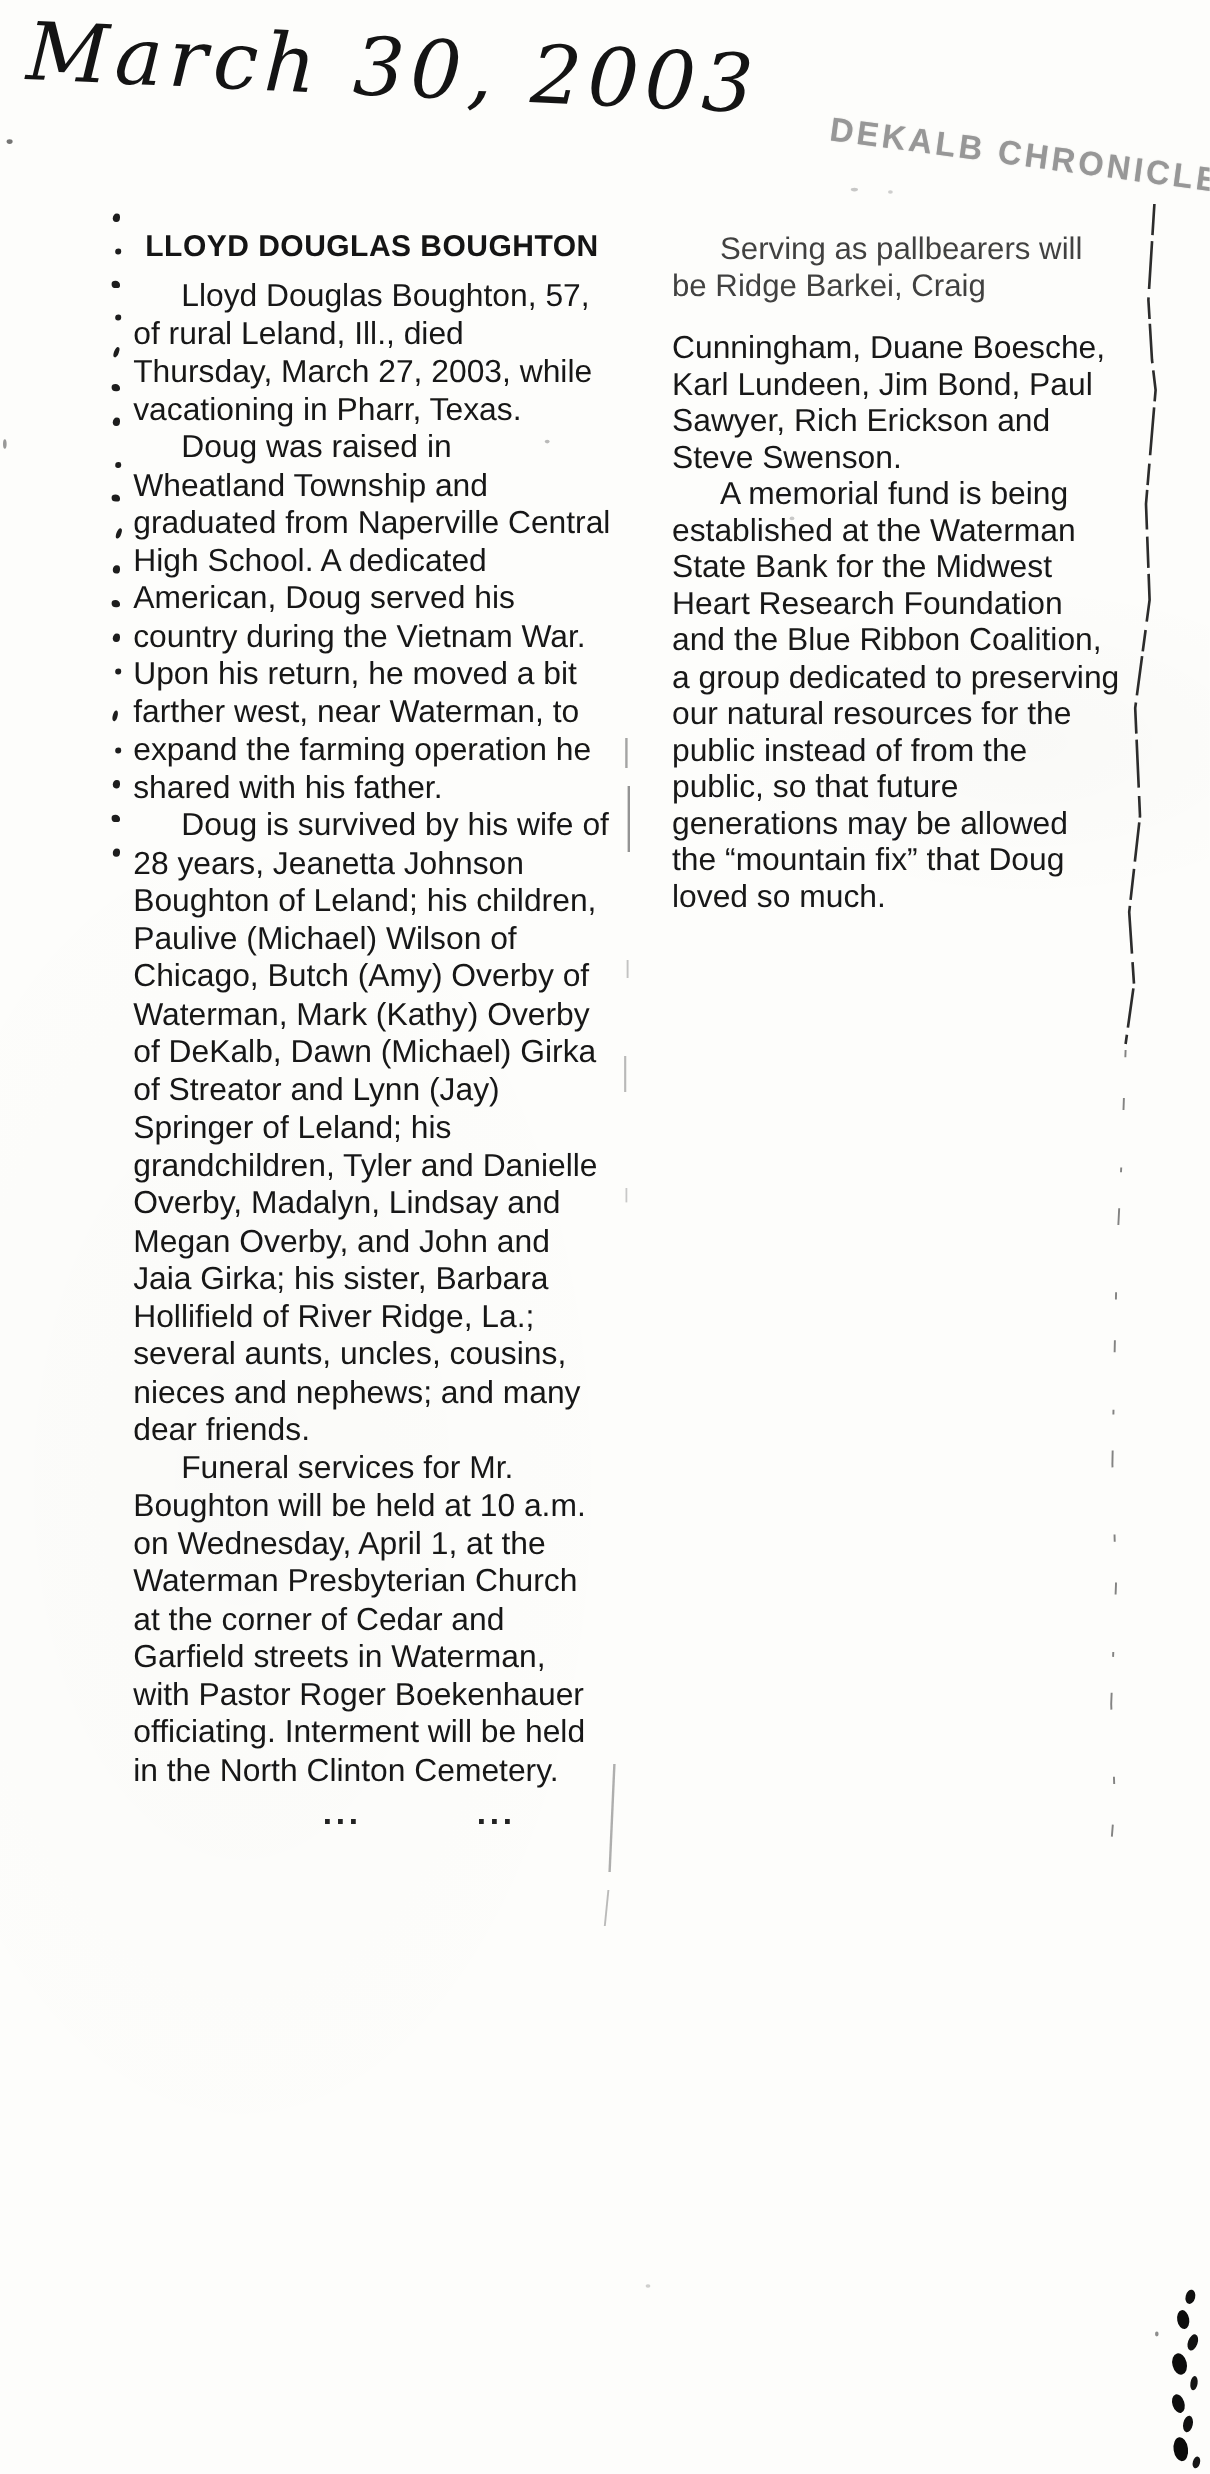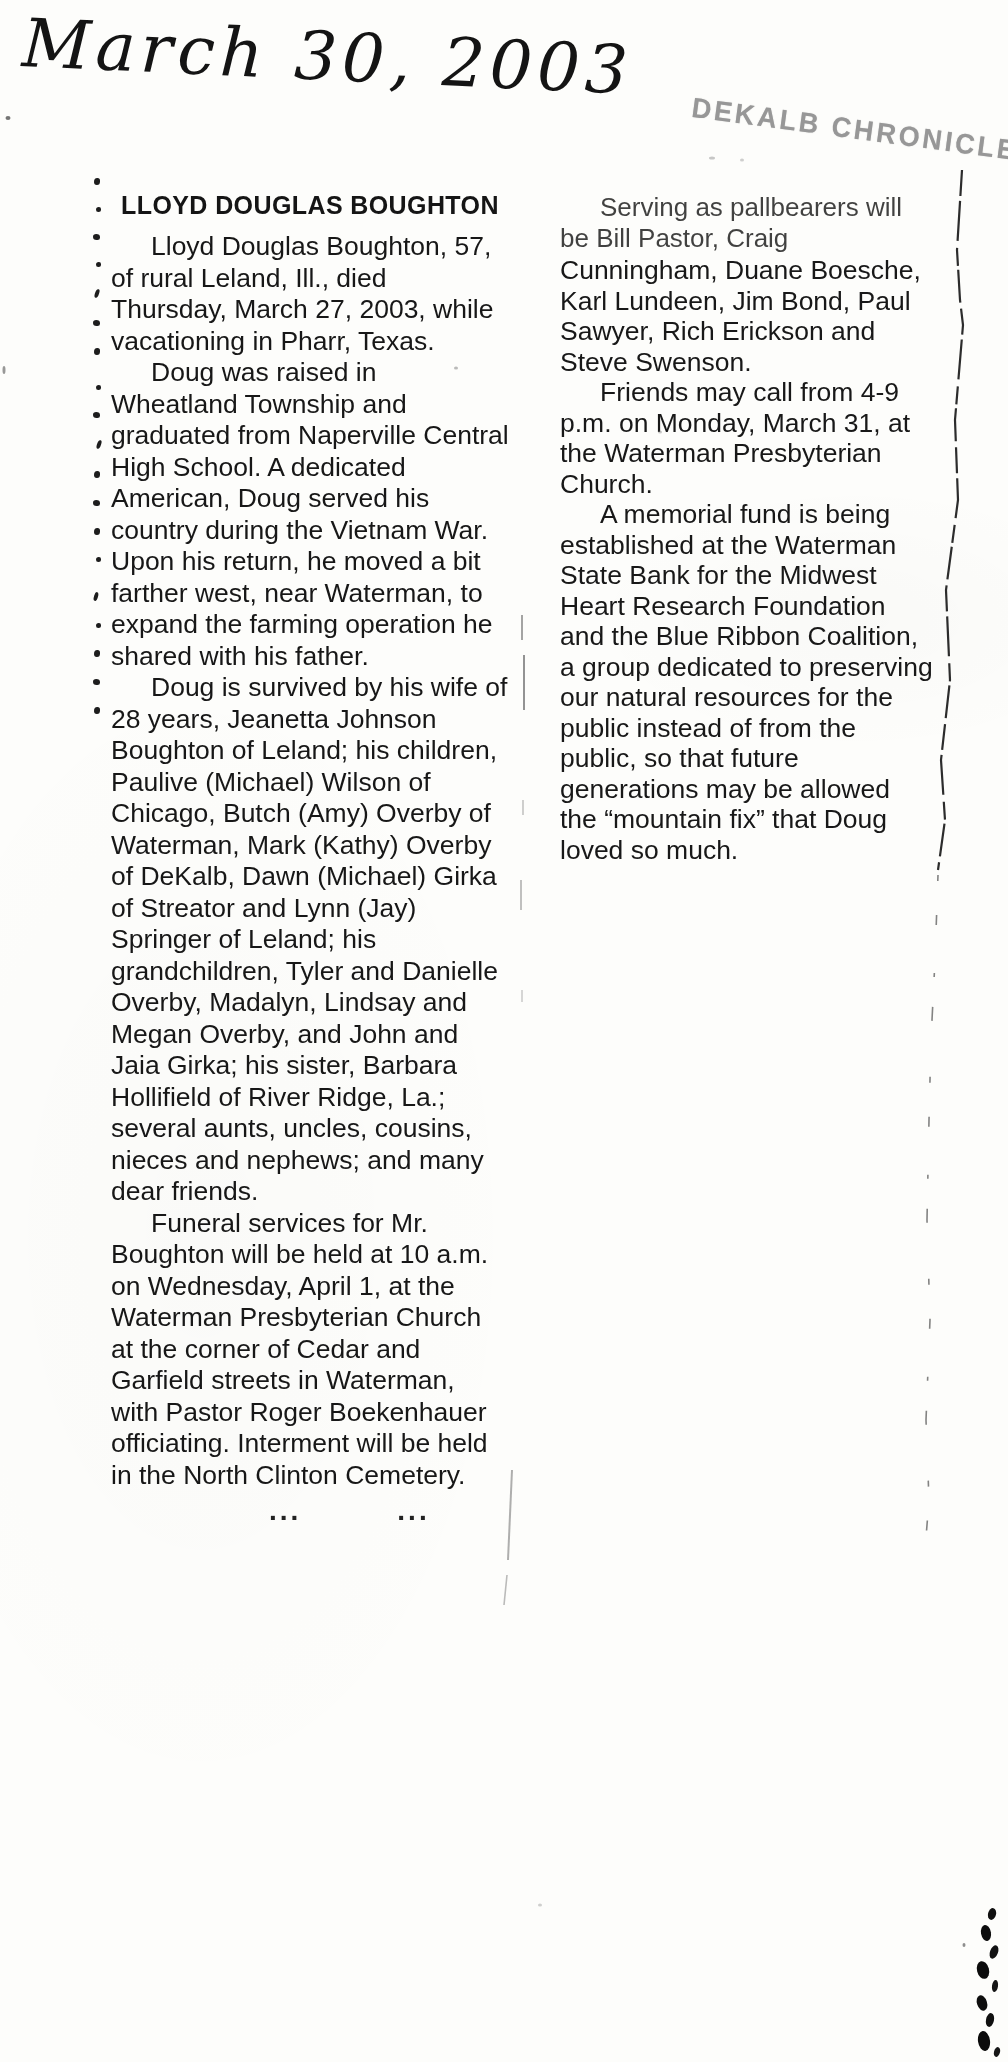--- a/index.html
+++ b/index.html
@@ -40,21 +40,21 @@
     text-align:center;font-weight:bold;font-size:25px;line-height:38px;
     letter-spacing:.4px;margin:0 6px 7px 6px;color:#151515;
   }
   .col-left p{margin:0;text-indent:40px;}
   .col-right{
     position:absolute;left:560px;top:192px;width:374px;
     font-size:26.5px;line-height:30.5px;color:#181818;
   }
   .col-right p{margin:0;text-indent:40px;}
   .col-right p.flush{text-indent:0;}
-  .col-right p.gap{margin-top:2px;}
+  .col-right p.gap{margin-top:21px;}
   .col-right p.faded{opacity:.82;font-size:26px;}
   
   .marks-row{display:flex;margin-top:4px;text-indent:0;}
   .marks-row span{font-weight:bold;font-size:28px;letter-spacing:3px;color:#222;}
   .mark-1{margin-left:158px;}
   .mark-2{margin-left:96px;}
   
   .perforation{position:absolute;left:88px;top:178px;width:18px;display:flex;
     flex-direction:column;align-items:center;}
   .perforation i{display:block;width:6px;height:7px;border-radius:60% 45% 55% 50%;
@@ -103,23 +103,22 @@
   <p>Doug was raised in Wheatland Township and graduated from Naperville Central High School. A dedicated American, Doug served his country during the Vietnam War. Upon his return, he moved a bit farther west, near Waterman, to expand the farming operation he shared with his father.</p>
   <p>Doug is survived by his wife of 28 years, Jeanetta Johnson Boughton of Leland; his children, Paulive (Michael) Wilson of Chicago, Butch (Amy) Overby of Waterman, Mark (Kathy) Overby of DeKalb, Dawn (Michael) Girka of Streator and Lynn (Jay) Springer of Leland; his grandchildren, Tyler and Danielle Overby, Madalyn, Lindsay and Megan Overby, and John and Jaia Girka; his sister, Barbara Hollifield of River Ridge, La.; several aunts, uncles, cousins, nieces and nephews; and many dear friends.</p>
   <p>Funeral services for Mr. Boughton will be held at 10 a.m. on Wednesday, April 1, at the Waterman Presbyterian Church at the corner of Cedar and Garfield streets in Waterman, with Pastor Roger Boekenhauer officiating. Interment will be held in the North Clinton Cemetery.</p>
   <div class="marks-row">
     <span class="mark-1">...</span>
     <span class="mark-2">...</span>
   </div>
 </div>
 
 <div class="col-right">
-  <p class="faded">Serving as pallbearers will be Bill Pastor, Craig</p>
+  <p class="faded">Serving as pallbearers will be Ridge Barkei, Craig</p>
   <p class="flush gap">Cunningham, Duane Boesche, Karl Lundeen, Jim Bond, Paul Sawyer, Rich Erickson and Steve Swenson.</p>
-  <p>Friends may call from 4-9 p.m. on Monday, March 31, at the Waterman Presbyterian Church.</p>
   <p>A memorial fund is being established at the Waterman State Bank for the Midwest Heart Research Foundation and the Blue Ribbon Coalition, a group dedicated to preserving our natural resources for the public instead of from the public, so that future generations may be allowed the “mountain fix” that Doug loved so much.</p>
 </div>
 
 <svg class="overlay" style="left:905px;top:160px;" width="100" height="1400">
   <path d="M57 10 L52 90 L55 140 L58 165 L50 260 L53 340 L41 430 L45 520 L36 600 L40 660 L33 710" fill="none" stroke="#2c2c2c" stroke-width="2.2" stroke-dasharray="26 5 40 7 18 4 33 6"></path>
   <path d="M33 715 L30 800 L26 880 L24 960 L22 1060 L25 1160 L21 1260 L24 1340 L20 1390" fill="none" stroke="#5a5a5a" stroke-width="1.6" stroke-dasharray="6 34 10 48 4 30 14 56" opacity=".75"></path>
 </svg>
 
 <svg class="overlay" style="left:498px;top:600px;" width="40" height="1020">
   <line x1="24" y1="15" x2="24" y2="40" stroke="#6a6a6a" stroke-width="2" opacity=".6"></line>

